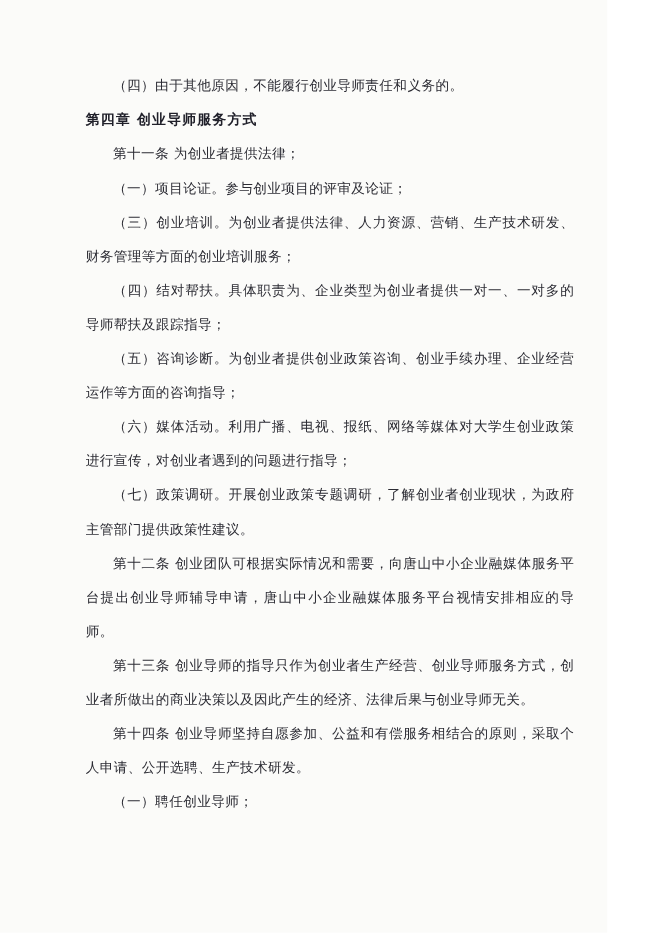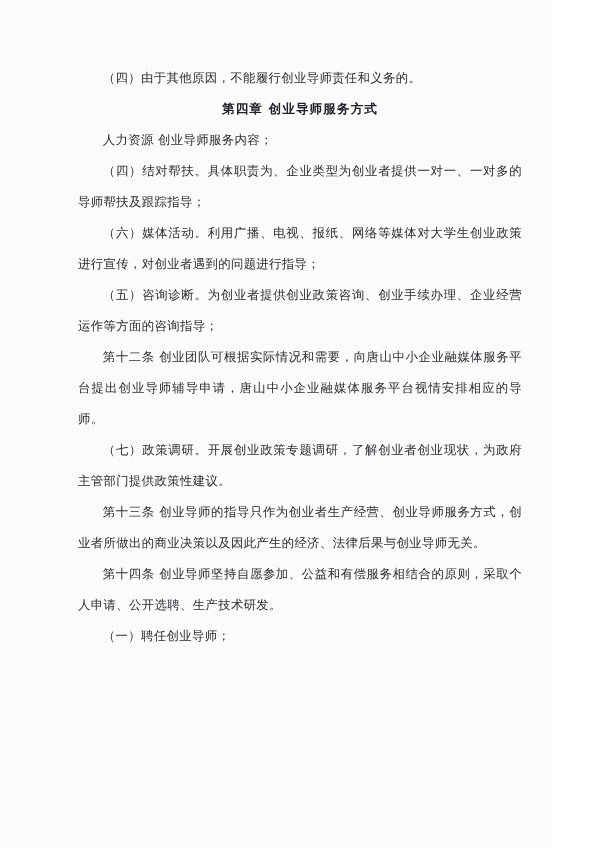--- a/index.html
+++ b/index.html
@@ -37,41 +37,43 @@
     text-indent: 0;
   }
   .para.indent {
     text-indent: 24.8px;
   }
   .heading {
     font-size: 12.6px;
     line-height: 31px;
     color: #20202a;
     font-weight: bold;
-    text-align: center;
+    text-align: left;
     letter-spacing: 1.1px;
     margin: 0;
   }
 </style>
 </head>
 <body>
 
 <div class="page">
   <div class="page-inner">
 
     <p class="para indent">（四）由于其他原因，不能履行创业导师责任和义务的。</p>
 
     <h2 class="heading">第四章 创业导师服务方式</h2>
 
-    <p class="para indent">人力资源 创业导师服务内容；</p>
+    <p class="para indent">第十一条 为创业者提供法律；</p>
+    <p class="para indent">（一）项目论证。参与创业项目的评审及论证；</p>
+    <p class="para indent">（三）创业培训。为创业者提供法律、人力资源、营销、生产技术研发、财务管理等方面的创业培训服务；</p>
     <p class="para indent">（四）结对帮扶。具体职责为、企业类型为创业者提供一对一、一对多的导师帮扶及跟踪指导；</p>
+    <p class="para indent">（五）咨询诊断。为创业者提供创业政策咨询、创业手续办理、企业经营运作等方面的咨询指导；</p>
     <p class="para indent">（六）媒体活动。利用广播、电视、报纸、网络等媒体对大学生创业政策进行宣传，对创业者遇到的问题进行指导；</p>
-    <p class="para indent">（五）咨询诊断。为创业者提供创业政策咨询、创业手续办理、企业经营运作等方面的咨询指导；</p>
+    <p class="para indent">（七）政策调研。开展创业政策专题调研，了解创业者创业现状，为政府主管部门提供政策性建议。</p>
     <p class="para indent">第十二条 创业团队可根据实际情况和需要，向唐山中小企业融媒体服务平台提出创业导师辅导申请，唐山中小企业融媒体服务平台视情安排相应的导师。</p>
-    <p class="para indent">（七）政策调研。开展创业政策专题调研，了解创业者创业现状，为政府主管部门提供政策性建议。</p>
     <p class="para indent">第十三条 创业导师的指导只作为创业者生产经营、创业导师服务方式，创业者所做出的商业决策以及因此产生的经济、法律后果与创业导师无关。</p>
 
 
     <p class="para indent">第十四条 创业导师坚持自愿参加、公益和有偿服务相结合的原则，采取个人申请、公开选聘、生产技术研发。</p>
     <p class="para indent">（一）聘任创业导师；</p>
 
   </div>
 </div>
 
 </body></html>

